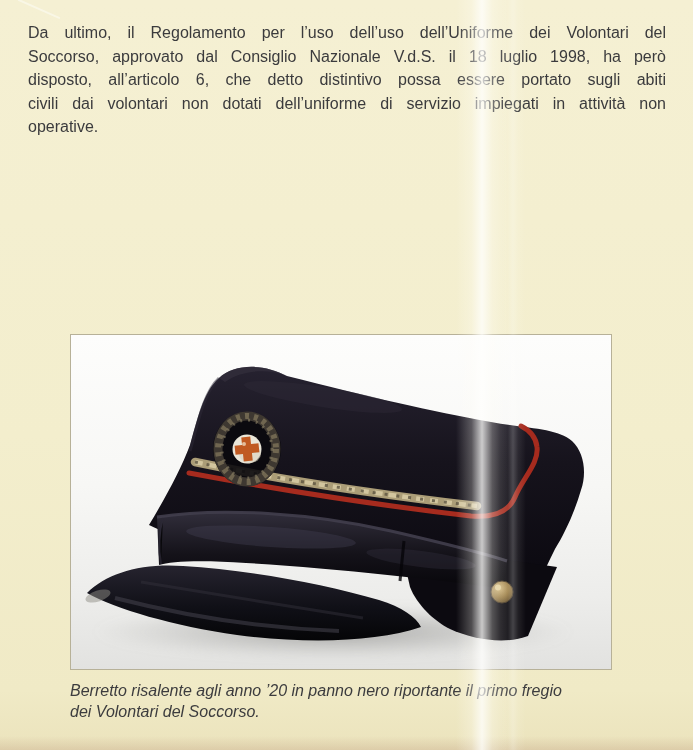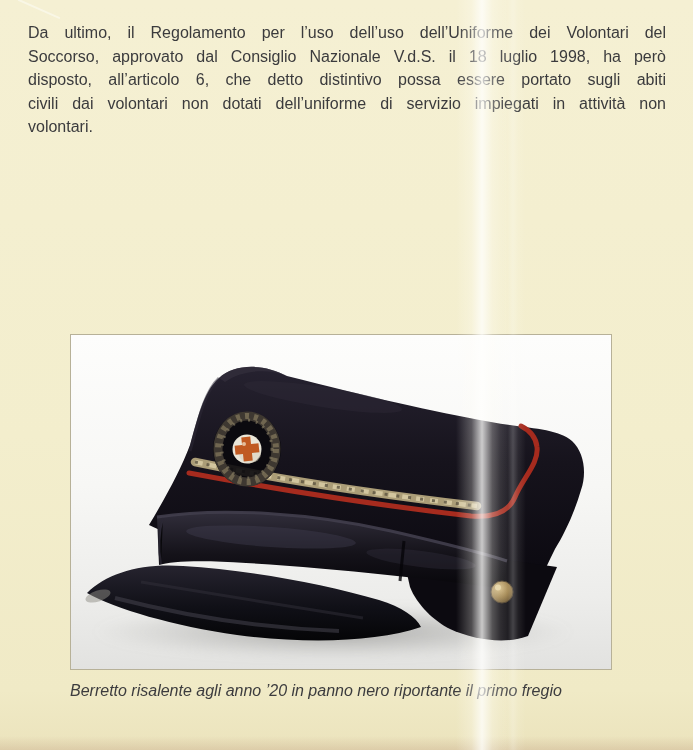--- a/index.html
+++ b/index.html
@@ -47,21 +47,21 @@
 
 <div class="page">
 
   <div class="crease"></div>
 
   <div class="body-text">
     <div class="jline">Da ultimo, il Regolamento per l’uso dell’uso dell’Uniforme dei Volontari del</div>
     <div class="jline">Soccorso, approvato dal Consiglio Nazionale V.d.S. il 18 luglio 1998, ha però</div>
     <div class="jline">disposto, all’articolo 6, che detto distintivo possa essere portato sugli abiti</div>
     <div class="jline">civili dai volontari non dotati dell’uniforme di servizio impiegati in attività non</div>
-    <div class="jline last">volontari.</div>
+    <div class="jline last">operative.</div>
   </div>
 
   <figure class="photo-frame">
     <svg width="540" height="334" viewBox="0 0 540 334">
       <defs>
         <linearGradient id="bgg" x1="0" y1="0" x2="0" y2="1">
           <stop offset="0" stop-color="#fdfdfc"></stop>
           <stop offset="0.45" stop-color="#f7f7f5"></stop>
           <stop offset="0.78" stop-color="#ededeb"></stop>
           <stop offset="1" stop-color="#e2e2e0"></stop>
@@ -174,18 +174,19 @@
 
       <g>
         <circle cx="431" cy="257" r="11" fill="url(#btng)" stroke="#463823" stroke-width="1"></circle>
         <circle cx="427" cy="252.5" r="3" fill="#e6d6a2" opacity="0.85"></circle>
       </g>
     </svg>
   </figure>
 
   <div class="caption">
     <div>Berretto risalente agli anno ’20 in panno nero riportante il primo fregio</div>
+    <div>dei Volontari del Soccorso.</div>
   </div>
 
   <div class="fold fold-main"></div>
   <div class="fold fold-soft"></div>
   <div class="bottom-edge"></div>
 </div>
 
 </body></html>

